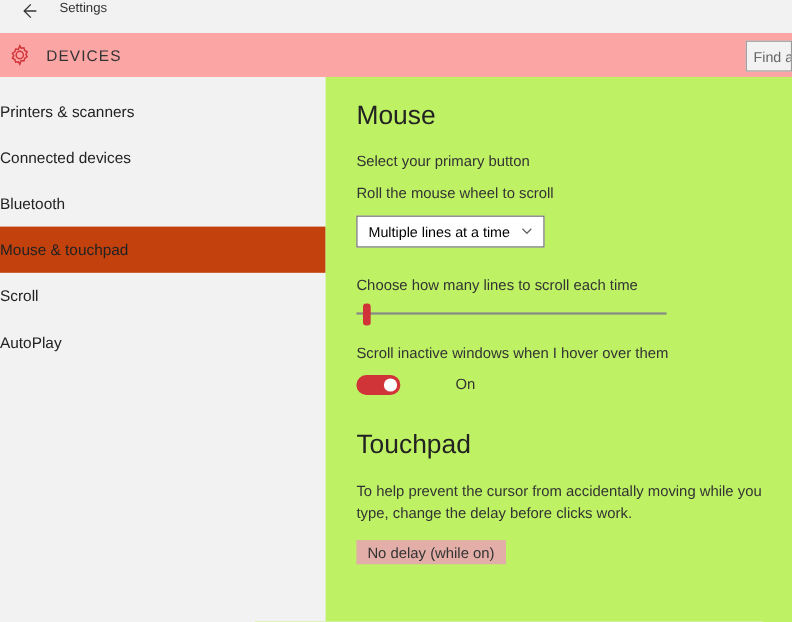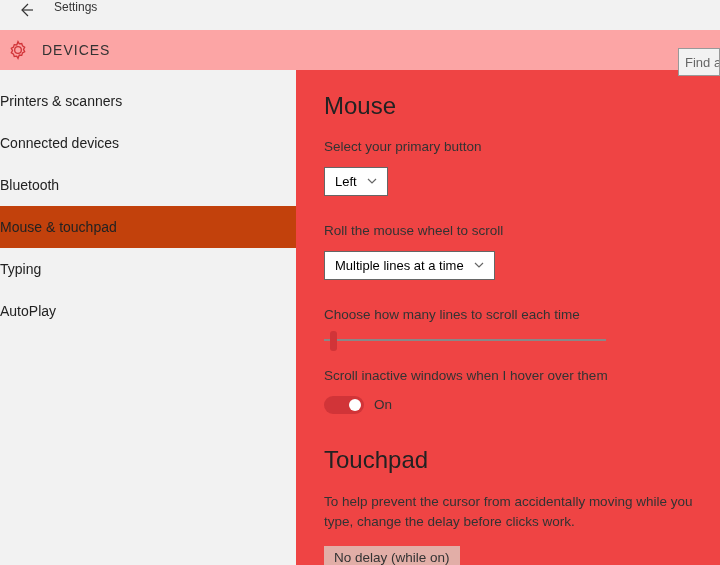--- a/index.html
+++ b/index.html
@@ -48,21 +48,21 @@
     }
     .category-title {
       font-size: 14px;
       font-weight: 400;
       color: #333;
       letter-spacing: 1px;
     }
     .search-box {
       position: absolute;
       right: 0;
-      top: 18px;
+      top: 7px;
       width: 42px;
       height: 28px;
       border: 1px solid #999;
       display: flex;
       align-items: center;
       padding: 0 6px;
       font-size: 13px;
       color: #666;
       overflow: hidden;
       white-space: nowrap;
@@ -81,21 +81,21 @@
       padding: 13px 0 13px 0;
       font-size: 14px;
       color: #222;
       cursor: pointer;
     }
     .sidebar-item.active {
       background: #c2410c;
     }
     .content {
       flex: 1;
-      background: #ef4444;
+      background: #bef264;
       padding: 22px 12px 22px 28px;
       overflow: hidden;
     }
     .section-title {
       font-size: 24px;
       font-weight: 400;
       color: #222;
       margin-bottom: 18px;
     }
     .setting-label {
@@ -138,20 +138,21 @@
       width: 7px;
       height: 20px;
       background: #d13438;
       border-radius: 3px;
     }
     .toggle-row {
       display: flex;
       align-items: center;
       margin-bottom: 32px;
       margin-top: 4px;
+      gap: 40px;
     }
     .toggle {
       width: 40px;
       height: 18px;
       background: #d13438;
       border-radius: 9px;
       position: relative;
       margin-right: 10px;
       cursor: pointer;
     }
@@ -207,34 +208,28 @@
     <span>Find a</span>
   </div>
 </div>
 
 <div class="main">
   <div class="sidebar">
     <div class="sidebar-item"><span>Printers &amp; scanners</span></div>
     <div class="sidebar-item"><span>Connected devices</span></div>
     <div class="sidebar-item"><span>Bluetooth</span></div>
     <div class="sidebar-item active"><span>Mouse &amp; touchpad</span></div>
-    <div class="sidebar-item"><span>Typing</span></div>
+    <div class="sidebar-item"><span>Scroll</span></div>
     <div class="sidebar-item"><span>AutoPlay</span></div>
   </div>
 
   <div class="content">
     <div class="section-title">Mouse</div>
 
     <div class="setting-label">Select your primary button</div>
-    <div class="dropdown">
-      <span class="dropdown-text">Left</span>
-      <svg class="chevron-down" viewBox="0 0 10 10">
-          <path d="M1 3 L5 7 L9 3" stroke="#666" stroke-width="1.2" fill="none"></path>
-        </svg>
-    </div>
 
     <div class="setting-label">Roll the mouse wheel to scroll</div>
     <div class="dropdown">
       <span class="dropdown-text">Multiple lines at a time</span>
       <svg class="chevron-down" viewBox="0 0 10 10">
           <path d="M1 3 L5 7 L9 3" stroke="#666" stroke-width="1.2" fill="none"></path>
         </svg>
     </div>
 
     <div class="setting-label">Choose how many lines to scroll each time</div>

